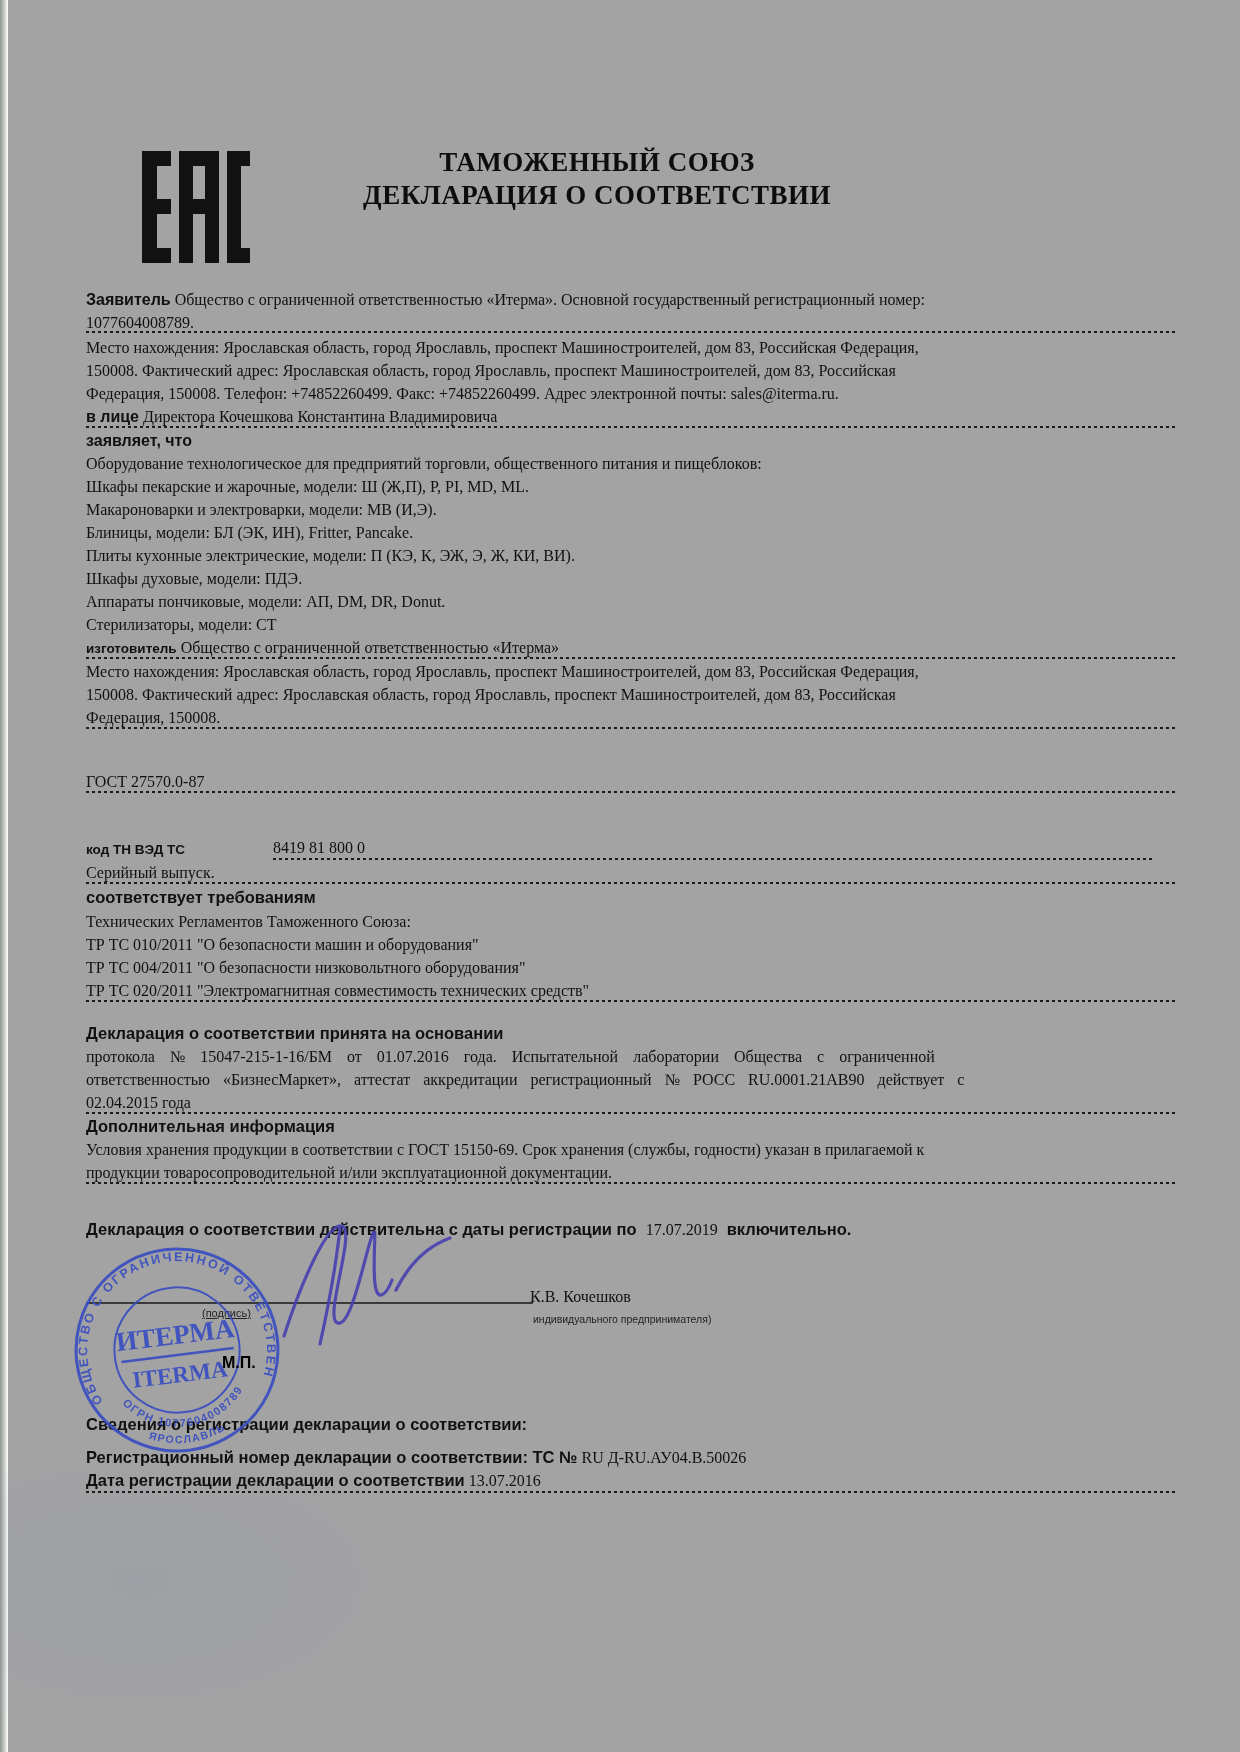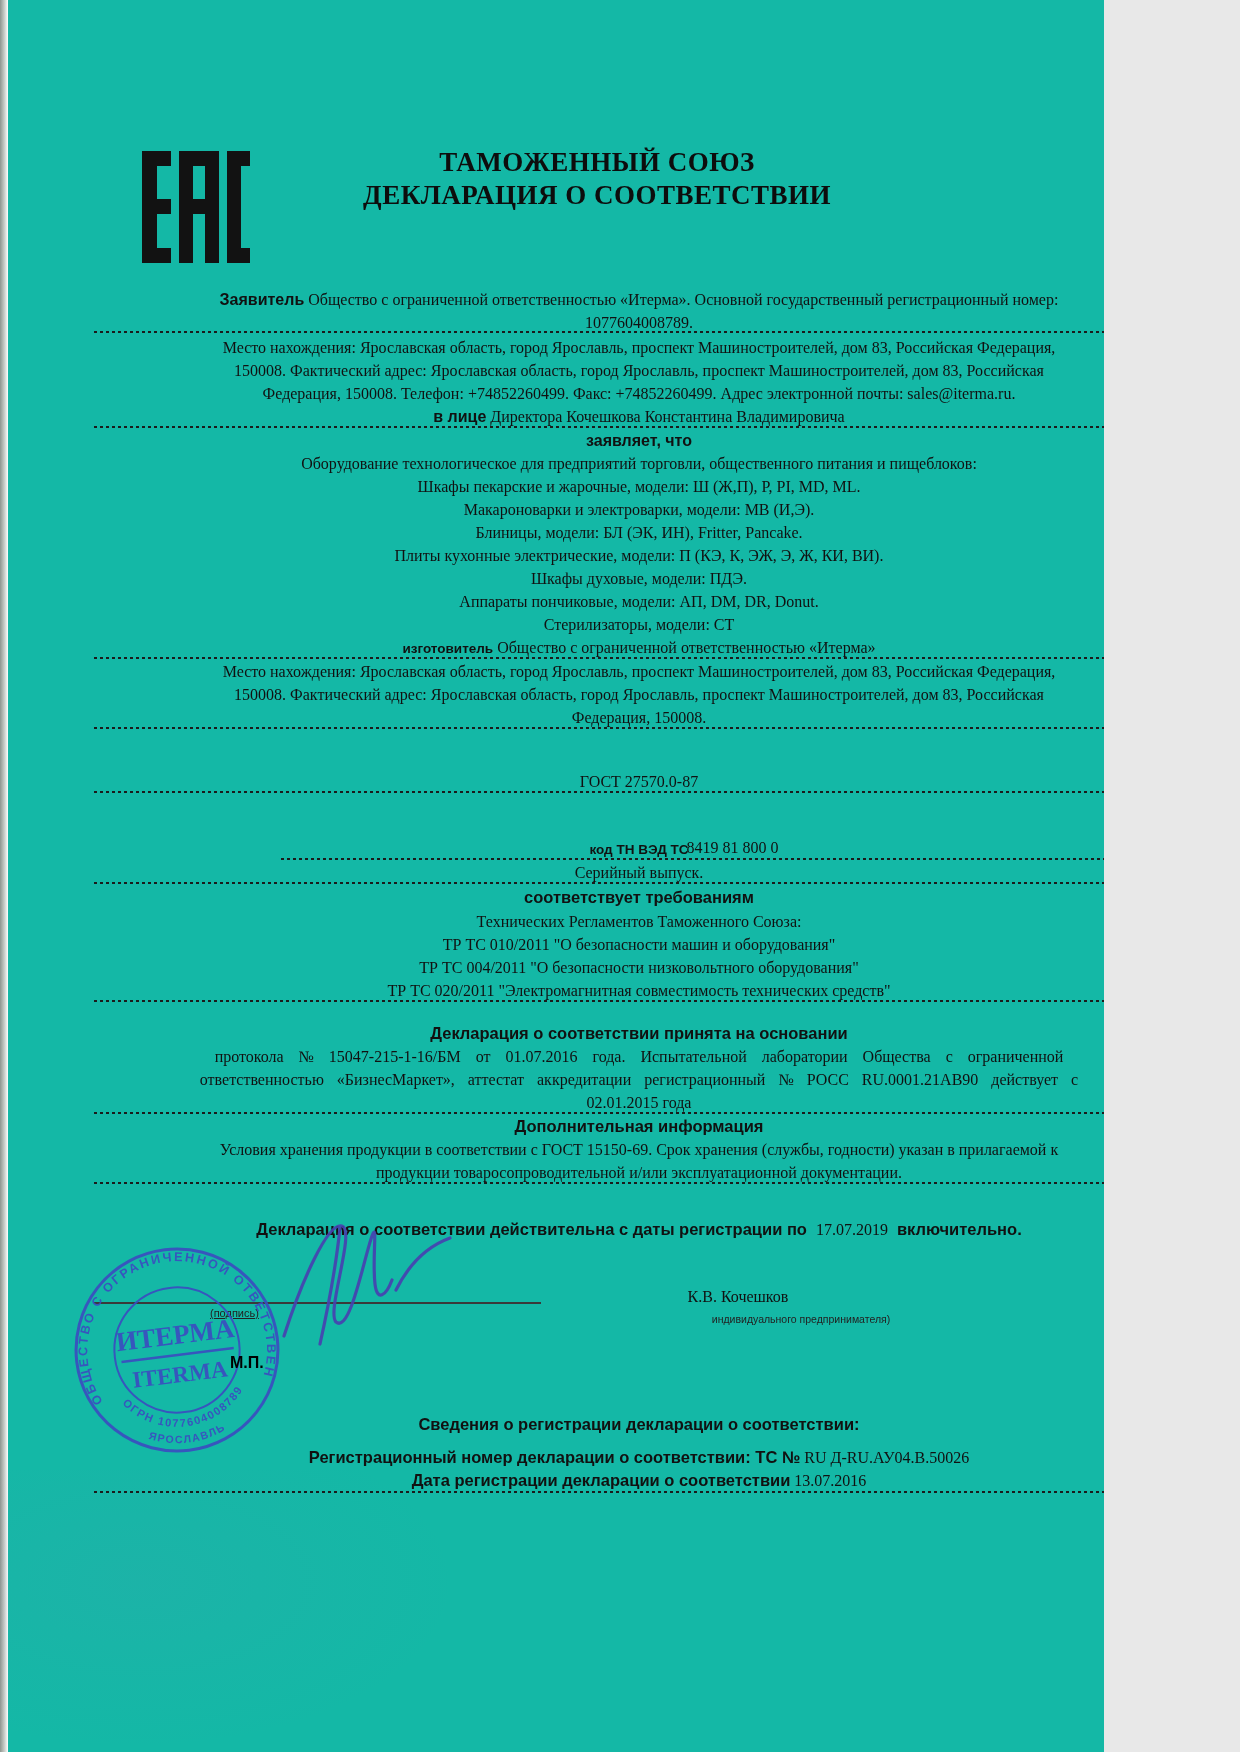--- a/index.html
+++ b/index.html
@@ -1,25 +1,25 @@
 <!DOCTYPE html>
 <html><head>
 <meta charset="utf-8">
 <style>
   html,body{margin:0;padding:0;background:#e8e8e8;}
-  .page{position:relative;width:1104px;height:1752px;background:#14b8a6;overflow:hidden;
+  .page{position:relative;width:1240px;height:1752px;background:#a3a3a3;overflow:hidden;
         font-family:"Liberation Serif", serif;color:#111;}
   .scan-edge{position:absolute;left:0;top:0;width:8px;height:100%;
         background:linear-gradient(90deg,#8e958f,#c9cdc8 55%,#ffffff);}
   .smudge{position:absolute;left:0;top:1470px;width:460px;height:280px;
         background:radial-gradient(ellipse at 30% 40%, rgba(110,130,185,.09), transparent 70%);}
   .eac{position:absolute;left:142px;top:150px;width:108px;height:114px;}
   .titles{position:absolute;left:250px;top:146px;width:694px;text-align:center;
         font:bold 27px/33px "Liberation Serif", serif;letter-spacing:.5px;color:#0d0d0d;}
-  .content{position:absolute;left:94px;top:0;width:1090px;height:100%;text-align:center;}
+  .content{position:absolute;left:86px;top:0;width:1090px;height:100%;}
   .t{position:absolute;left:0;width:1090px;font:16px/23px "Liberation Serif", serif;white-space:nowrap;}
   .bl{font-family:"Liberation Sans", sans-serif;font-weight:bold;font-size:16px;}
   .bls{font-family:"Liberation Sans", sans-serif;font-weight:bold;font-size:13.5px;}
   .bh{font-family:"Liberation Sans", sans-serif;font-weight:bold;font-size:16.5px;}
   .dash{position:absolute;height:2px;width:1090px;
         background:repeating-linear-gradient(90deg,#1b1b1b 0 3px,transparent 3px 6px);}
   .ws1{word-spacing:11px;}
   .ws2{word-spacing:9px;}
   .signline{position:absolute;border-top:2px solid #3a3a3a;height:0;}
   .caption{position:absolute;font:11px/13px "Liberation Sans", sans-serif;color:#222;text-decoration:underline;}
@@ -107,21 +107,21 @@
     <div class="t" style="top:910px">Технических Регламентов Таможенного Союза:</div>
     <div class="t bh" style="top:886px">соответствует требованиям</div>
     <div class="t" style="top:933px">ТР ТС 010/2011 "О безопасности машин и оборудования"</div>
     <div class="t" style="top:956px">ТР ТС 004/2011 "О безопасности низковольтного оборудования"</div>
     <div class="t" style="top:979px">ТР ТС 020/2011 "Электромагнитная совместимость технических средств"</div>
     <div class="dash" style="top:1000px"></div>
 
     <div class="t bh" style="top:1022px">Декларация о соответствии принята на основании</div>
     <div class="t ws1" style="top:1045px">протокола № 15047-215-1-16/БМ от 01.07.2016 года. Испытательной лаборатории Общества с ограниченной</div>
     <div class="t ws2" style="top:1068px">ответственностью «БизнесМаркет», аттестат аккредитации регистрационный № РОСС RU.0001.21АВ90 действует с</div>
-    <div class="t" style="top:1091px">02.01.2015 года</div>
+    <div class="t" style="top:1091px">02.04.2015 года</div>
     <div class="dash" style="top:1112px"></div>
 
     <div class="t bh" style="top:1115px">Дополнительная информация</div>
     <div class="t" style="top:1138px">Условия хранения продукции в соответствии с ГОСТ 15150-69. Срок хранения (службы, годности) указан в прилагаемой к</div>
     <div class="t" style="top:1161px">продукции товаросопроводительной и/или эксплуатационной документации.</div>
     <div class="dash" style="top:1182px"></div>
 
     <div class="t" style="top:1218px">
       <span class="bh">Декларация о соответствии действительна с даты регистрации по</span>
       <span class="vd">17.07.2019</span>

